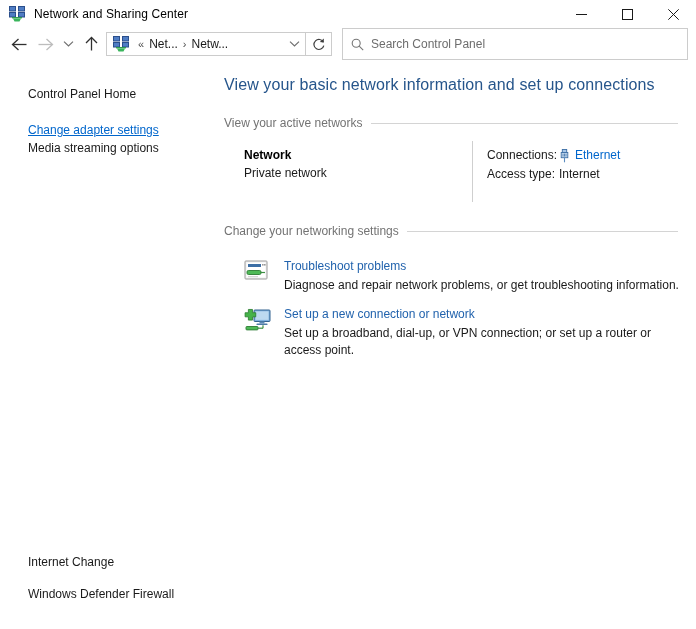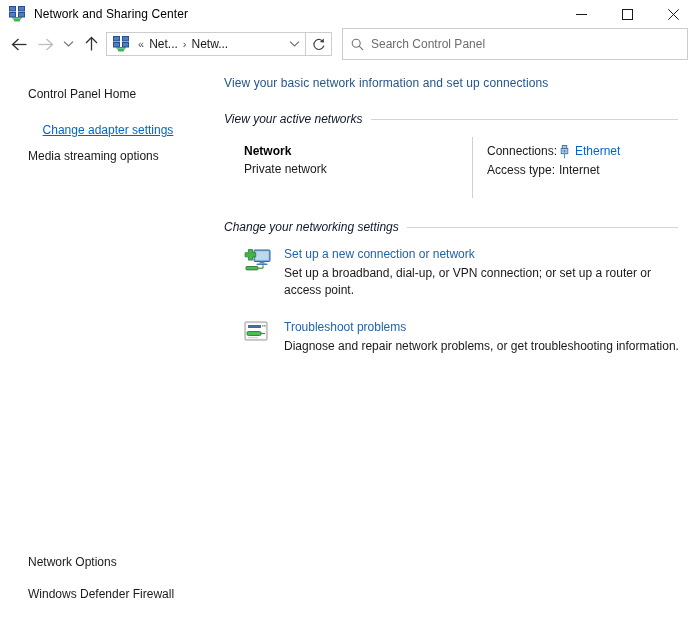--- a/index.html
+++ b/index.html
@@ -139,62 +139,61 @@
 
   .side-link {
     display: block;
     font-size: 12px;
     color: #1a1a1a;
     line-height: 18px;
     margin-bottom: 0px;
     width: 160px;
     cursor: default;
   }
-  .side-link.gap { margin-top: 18px; text-align: center; }
+  .side-link.gap { margin-top: 18px; }
   .side-link.hover {
     color: #0066cc;
     text-decoration: underline;
   }
   .side-link.block2 { margin-top: 6px; }
-  .side-link.block3 { margin-top: 8px; }
+  .side-link.block3 { }
 
   .seealso {
     position: absolute;
     left: 28px;
     top: 493px;
     width: 180px;
   }
   .seealso-title {
     font-size: 12px;
     color: #6d6d6d;
     margin-bottom: 13px;
   }
   .seealso .side-link { margin-bottom: 14px; }
 
   
   .page-title {
-    font-size: 12px;
+    font-size: 16px;
     color: #26558b;
     margin: 0 0 0 5px;
     font-weight: normal;
     letter-spacing: 0.1px;
   }
   .section-head {
     display: flex;
     align-items: center;
     margin-top: 22px;
     margin-left: 5px;
     margin-right: 18px;
   }
   .section-head .lbl {
     font-size: 12px;
-    color: #0f172a;
+    color: #737373;
     white-space: nowrap;
     padding-right: 8px;
-    font-style: italic;
   }
   .section-head .rule {
     flex: 1 1 auto;
     height: 1px;
     background: #d4d4d4;
   }
 
   .active-net {
     margin-top: 16px;
     margin-left: 25px;
@@ -367,21 +366,21 @@
 </div>
 
 <div class="body">
 
   <div class="sidebar">
     <span class="side-link">Control Panel Home</span>
     <span class="side-link gap hover">Change adapter settings</span>
     <span class="side-link block3">Media streaming options</span>
 
     <div class="seealso">
-      <span class="side-link">Network Options</span>
+      <span class="side-link">Internet Change</span>
       <span class="side-link">Windows Defender Firewall</span>
     </div>
   </div>
 
   <div class="content">
 
     <h1 class="page-title">View your basic network information and set up connections</h1>
 
     <div class="section-head">
       <span class="lbl">View your active networks</span>
@@ -414,52 +413,52 @@
           <span class="v">Internet</span>
         </div>
       </div>
     </div>
 
     <div class="section-head">
       <span class="lbl">Change your networking settings</span>
       <span class="rule"></span>
     </div>
 
+    <div class="task second">
+      <div class="task-icon">
+        <svg width="26" height="24" viewBox="0 0 26 24">
+          <rect x="1" y="1" width="22" height="18" rx="0.8" fill="#f2f2f2" stroke="#9a9a9a" stroke-width="1"></rect>
+          <rect x="2.6" y="2.6" width="18.8" height="14.8" fill="#ffffff"></rect>
+          <rect x="4" y="4" width="13" height="3" fill="#3c6ea5"></rect>
+          <rect x="18" y="4" width="1.6" height="1.6" fill="#9a9a9a"></rect>
+          <rect x="20" y="4" width="1.6" height="1.6" fill="#9a9a9a"></rect>
+          <rect x="3" y="10.5" width="14" height="4" rx="1.4" fill="#4fba57" stroke="#2c7c33" stroke-width="0.9"></rect>
+          <line x1="16.5" y1="12.5" x2="21" y2="12.5" stroke="#3d8f44" stroke-width="1.2"></line>
+          <rect x="4" y="16" width="10" height="1.2" fill="#d6d6d6"></rect>
+        </svg>
+      </div>
+      <div class="task-body">
+        <div class="task-link">Troubleshoot problems</div>
+        <div class="task-desc">Diagnose and repair network problems, or get troubleshooting information.</div>
+      </div>
+    </div>
+
     <div class="task">
       <div class="task-icon">
         <svg width="28" height="26" viewBox="0 0 28 26">
           <rect x="10" y="2" width="16" height="11.5" rx="0.8" fill="#7fb0de" stroke="#32628f" stroke-width="1"></rect>
           <rect x="11.4" y="3.3" width="13.2" height="8.6" fill="#bcd9f0"></rect>
           <rect x="15.5" y="13.5" width="5" height="2" fill="#5d8ab5"></rect>
           <rect x="12.5" y="15.5" width="11" height="1.6" rx="0.6" fill="#4e7ca8"></rect>
           <path d="M5 7 h4 v-4 h5 v4 h4 v5 h-4 v4 h-5 v-4 h-4 z" fill="#46b34a" stroke="#2a7d2e" stroke-width="1" transform="translate(-3,-1) scale(0.82)"></path>
           <rect x="2" y="18.5" width="12" height="3.4" rx="0.8" fill="#4fba57" stroke="#2c7c33" stroke-width="0.9"></rect>
           <line x1="13.8" y1="20.2" x2="19" y2="20.2" stroke="#3d8f44" stroke-width="1.2"></line>
           <line x1="19" y1="20.2" x2="19" y2="17.2" stroke="#3d8f44" stroke-width="1.2"></line>
         </svg>
       </div>
       <div class="task-body">
         <div class="task-link">Set up a new connection or network</div>
         <div class="task-desc">Set up a broadband, dial-up, or VPN connection; or set up a router or access point.</div>
       </div>
     </div>
 
-    <div class="task second">
-      <div class="task-icon">
-        <svg width="26" height="24" viewBox="0 0 26 24">
-          <rect x="1" y="1" width="22" height="18" rx="0.8" fill="#f2f2f2" stroke="#9a9a9a" stroke-width="1"></rect>
-          <rect x="2.6" y="2.6" width="18.8" height="14.8" fill="#ffffff"></rect>
-          <rect x="4" y="4" width="13" height="3" fill="#3c6ea5"></rect>
-          <rect x="18" y="4" width="1.6" height="1.6" fill="#9a9a9a"></rect>
-          <rect x="20" y="4" width="1.6" height="1.6" fill="#9a9a9a"></rect>
-          <rect x="3" y="10.5" width="14" height="4" rx="1.4" fill="#4fba57" stroke="#2c7c33" stroke-width="0.9"></rect>
-          <line x1="16.5" y1="12.5" x2="21" y2="12.5" stroke="#3d8f44" stroke-width="1.2"></line>
-          <rect x="4" y="16" width="10" height="1.2" fill="#d6d6d6"></rect>
-        </svg>
-      </div>
-      <div class="task-body">
-        <div class="task-link">Troubleshoot problems</div>
-        <div class="task-desc">Diagnose and repair network problems, or get troubleshooting information.</div>
-      </div>
-    </div>
-
   </div>
 </div>
 
 </body></html>

